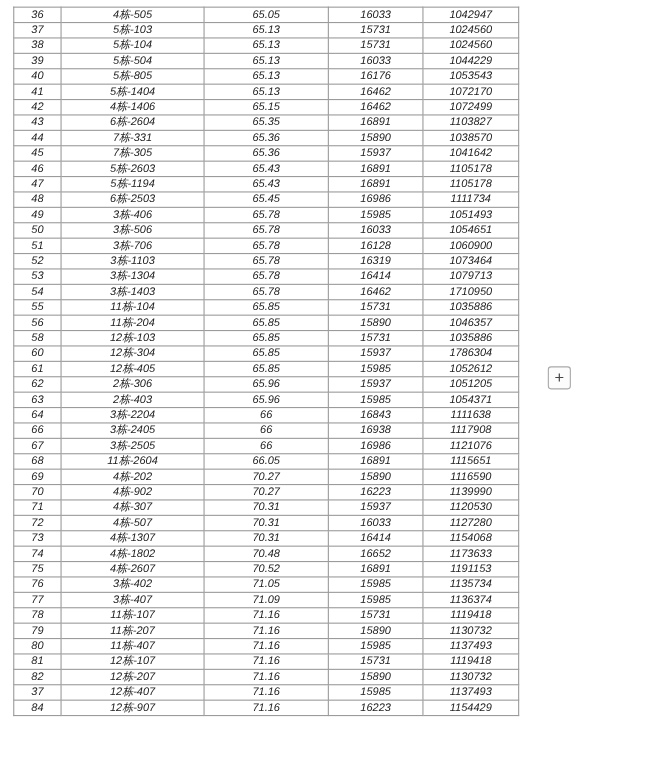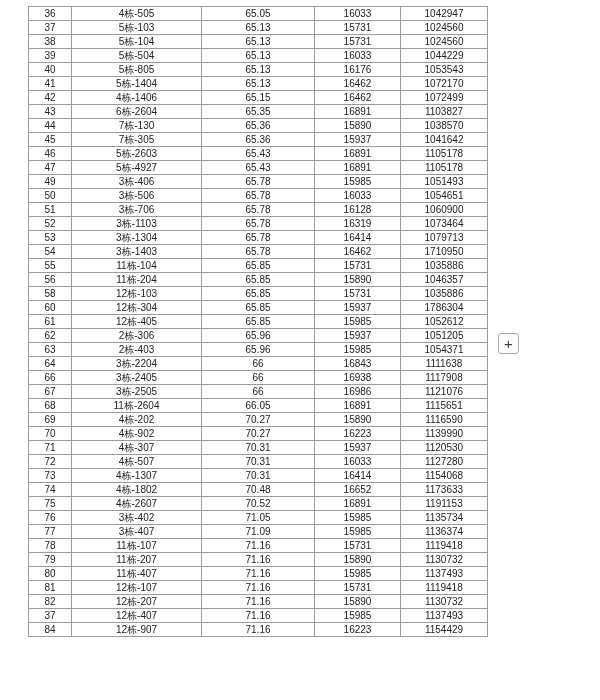--- a/index.html
+++ b/index.html
@@ -10,24 +10,25 @@
   }
   .page {
     position: relative;
     width: 600px;
     height: 700px;
     background: #ffffff;
     overflow: hidden;
   }
   table.data-table {
     position: absolute;
-    left: 28px;
+    left: 12px;
     top: 6px;
     border-collapse: collapse;
     table-layout: fixed;
+    font-style: italic;
   }
   table.data-table td {
     border: 1px solid #9b9b9b;
     height: 13px;
     line-height: 13px;
     padding: 0;
     font-size: 10px;
     text-align: center;
     vertical-align: middle;
     color: #222222;
@@ -123,45 +124,52 @@
         </tr>
         <tr>
           <td>43</td>
           <td>6栋-2604</td>
           <td>65.35</td>
           <td>16891</td>
           <td>1103827</td>
         </tr>
         <tr>
           <td>44</td>
-          <td>7栋-130</td>
+          <td>7栋-331</td>
           <td>65.36</td>
           <td>15890</td>
           <td>1038570</td>
         </tr>
         <tr>
           <td>45</td>
           <td>7栋-305</td>
           <td>65.36</td>
           <td>15937</td>
           <td>1041642</td>
         </tr>
         <tr>
           <td>46</td>
           <td>5栋-2603</td>
           <td>65.43</td>
           <td>16891</td>
           <td>1105178</td>
         </tr>
         <tr>
           <td>47</td>
-          <td>5栋-4927</td>
+          <td>5栋-1194</td>
           <td>65.43</td>
           <td>16891</td>
           <td>1105178</td>
+        </tr>
+        <tr>
+          <td>48</td>
+          <td>6栋-2503</td>
+          <td>65.45</td>
+          <td>16986</td>
+          <td>1111734</td>
         </tr>
         <tr>
           <td>49</td>
           <td>3栋-406</td>
           <td>65.78</td>
           <td>15985</td>
           <td>1051493</td>
         </tr>
         <tr>
           <td>50</td>

